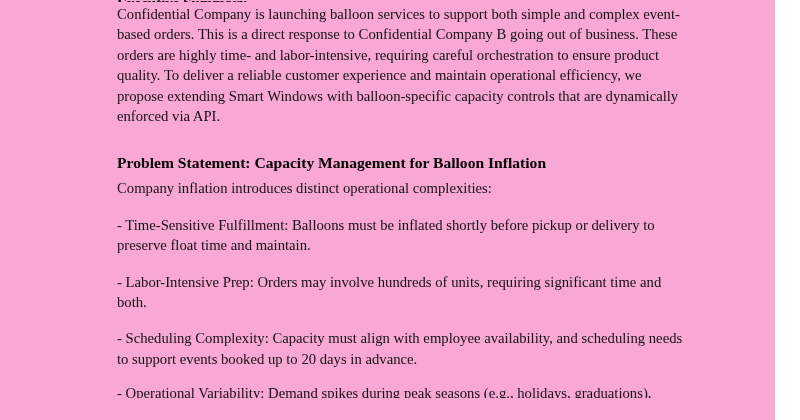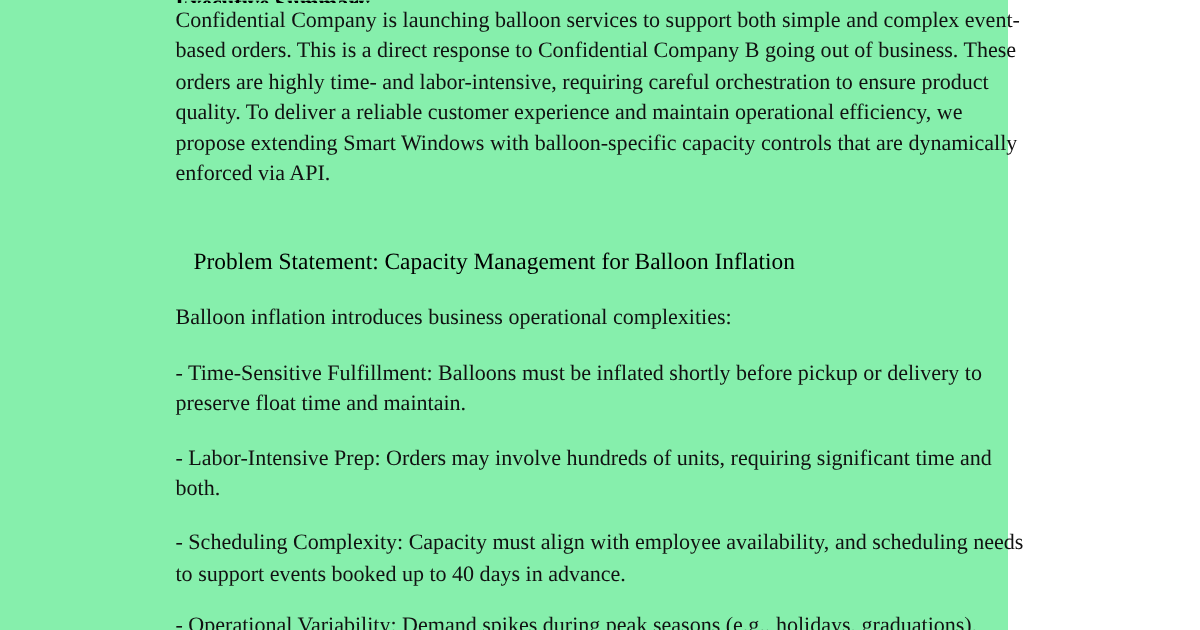--- a/index.html
+++ b/index.html
@@ -9,23 +9,23 @@
   }
   body {
     width: 800px;
     height: 420px;
     overflow: hidden;
     font-family: "Liberation Serif", serif;
     color: #000000;
   }
   .page {
     position: relative;
-    width: 672px;
+    width: 775px;
     height: 420px;
-    background: #86efac;
+    background: #f9a8d4;
     box-sizing: border-box;
   }
   .doc-body {
     position: absolute;
     left: 117px;
     top: 0;
     width: 566px;
   }
   .clipped-top {
     position: absolute;
@@ -44,24 +44,24 @@
     white-space: nowrap;
   }
   p.para {
     margin: 0;
     font-size: 14.7px;
     line-height: 20.4px;
     text-align: left;
     color: #111111;
   }
   h2.section-heading {
-    margin: 12px;
+    margin: 0;
     font-size: 15.6px;
     line-height: 21px;
-    font-weight: normal;
+    font-weight: bold;
     color: #000000;
   }
   .gap-intro { height: 4px; }
   .gap-before-heading { height: 26px; }
   .gap-after-heading { height: 5px; }
   .gap-bullet { height: 16px; }
   .bullet-line {
     margin: 0;
     font-size: 14.7px;
     line-height: 20.4px;
@@ -93,30 +93,30 @@
     <div class="gap-intro"></div>
 
     <p class="para">Confidential Company is launching balloon services to support both simple and complex event-based orders. This is a direct response to Confidential Company B going out of business. These orders are highly time- and labor-intensive, requiring careful orchestration to ensure product quality. To deliver a reliable customer experience and maintain operational efficiency, we propose extending Smart Windows with balloon-specific capacity controls that are dynamically enforced via API.</p>
 
     <div class="gap-before-heading"></div>
 
     <h2 class="section-heading">Problem Statement: Capacity Management for Balloon Inflation</h2>
 
     <div class="gap-after-heading"></div>
 
-    <p class="para">Balloon inflation introduces business operational complexities:</p>
+    <p class="para">Company inflation introduces distinct operational complexities:</p>
 
     <div class="gap-bullet"></div>
     <p class="bullet-line">- Time-Sensitive Fulfillment: Balloons must be inflated shortly before pickup or delivery to preserve float time and maintain.</p>
 
     <div class="gap-bullet"></div>
     <p class="bullet-line">- Labor-Intensive Prep: Orders may involve hundreds of units, requiring significant time and both.</p>
 
     <div class="gap-bullet"></div>
-    <p class="bullet-line">- Scheduling Complexity: Capacity must align with employee availability, and scheduling needs to support events booked up to 40 days in advance.</p>
+    <p class="bullet-line">- Scheduling Complexity: Capacity must align with employee availability, and scheduling needs to support events booked up to 20 days in advance.</p>
 
     <div class="gap-bullet"></div>
     <div class="last-line-clip">
       <p class="bullet-line">- Operational Variability: Demand spikes during peak seasons (e.g., holidays, graduations), necessitating dynamic capacity overrides.</p>
     </div>
 
   </div>
 </div>
 
 </body></html>

